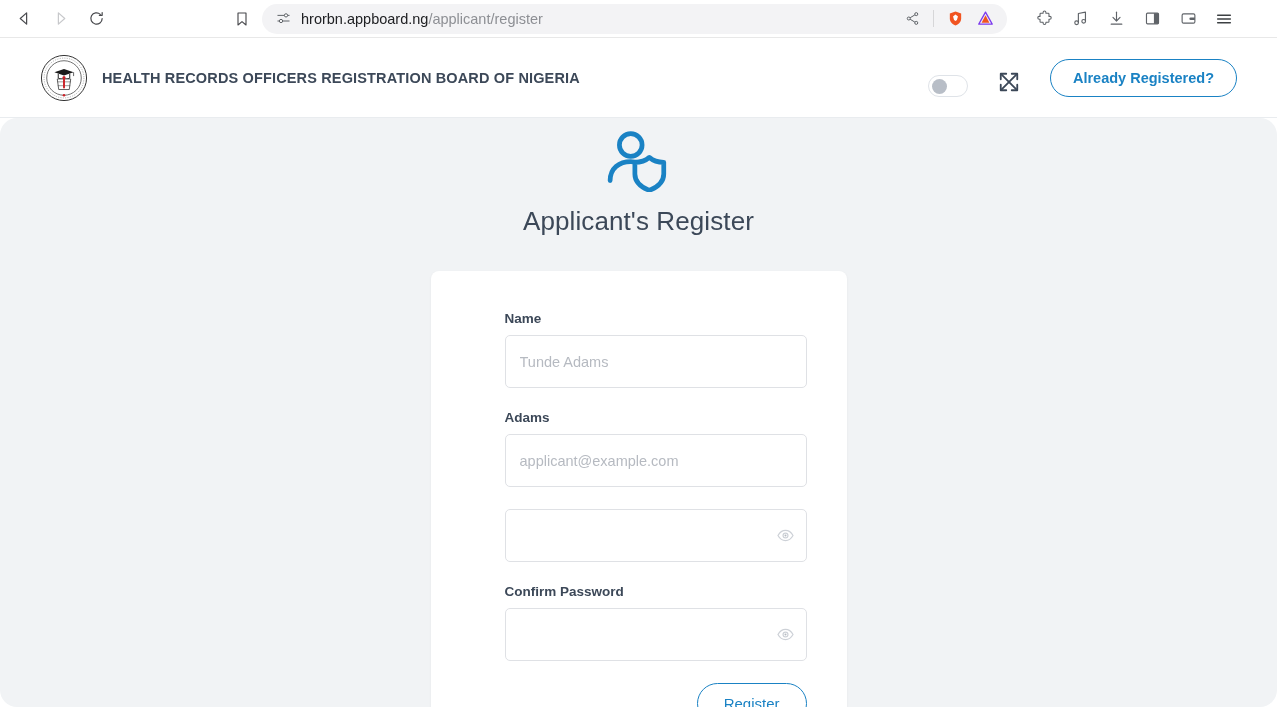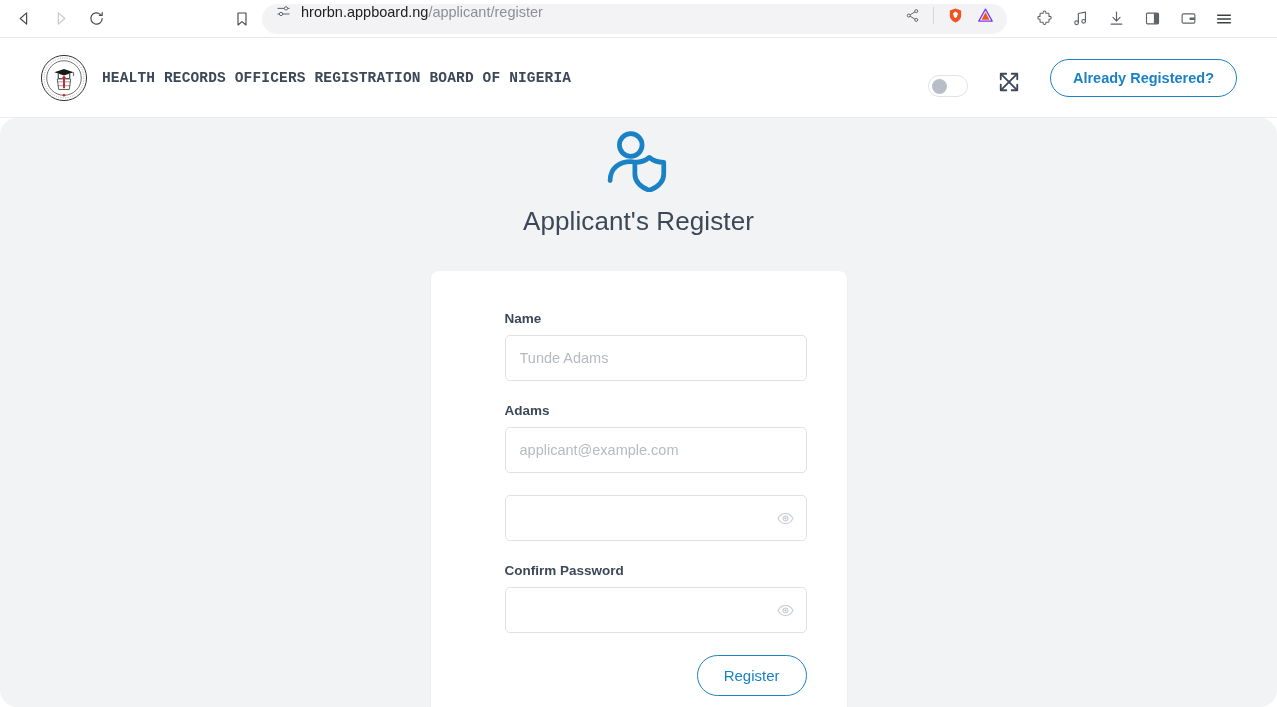--- a/index.html
+++ b/index.html
@@ -41,21 +41,21 @@
     cursor: pointer;
   }
 
   .urlbar {
     flex: 0 0 auto;
     width: 745px;
     height: 30px;
     background: #f3f3f5;
     border-radius: 15px;
     display: flex;
-    align-items: flex-start;
+    align-items: center;
     padding: 0 10px 0 14px;
     margin-left: 6px;
     cursor: text;
   }
   .url-perm-icon { margin-right: 10px; display:flex; align-items:center; }
   .url-text {
     flex: 1;
     font-size: 14.5px;
     color: #202124;
     white-space: nowrap;
@@ -85,21 +85,21 @@
 
   
   .site-header {
     height: 80px;
     background: #ffffff;
     display: flex;
     align-items: center;
     padding: 0 40px;
     border-bottom: 1px solid #e9ecef;
   }
-  .brand { display: flex; align-items: center; gap: 14px; font-family: Liberation Mono, monospace; }
+  .brand { display: flex; align-items: center; gap: 14px; }
   .brand-logo { width: 48px; height: 48px; flex: 0 0 48px; }
   .brand-title {
     font-size: 14.5px;
     font-weight: 700;
     color: #3c4858;
     letter-spacing: 0.15px;
   }
   .header-right {
     margin-left: auto;
     display: flex;
@@ -179,21 +179,21 @@
   .field-label {
     display: block;
     font-size: 13.5px;
     font-weight: 700;
     color: #3c4858;
     margin-bottom: 9px;
   }
   .input-wrap { position: relative; }
   .text-input {
     width: 100%;
-    height: 46px;
+    height: 53px;
     border: 1px solid #dfe1e5;
     border-radius: 5px;
     padding: 0 14px;
     font-size: 14.5px;
     color: #3c4858;
     font-family: "Liberation Sans", sans-serif;
     background: #fff;
     outline: none;
   }
   .text-input::placeholder { color: #b6bac1; }

